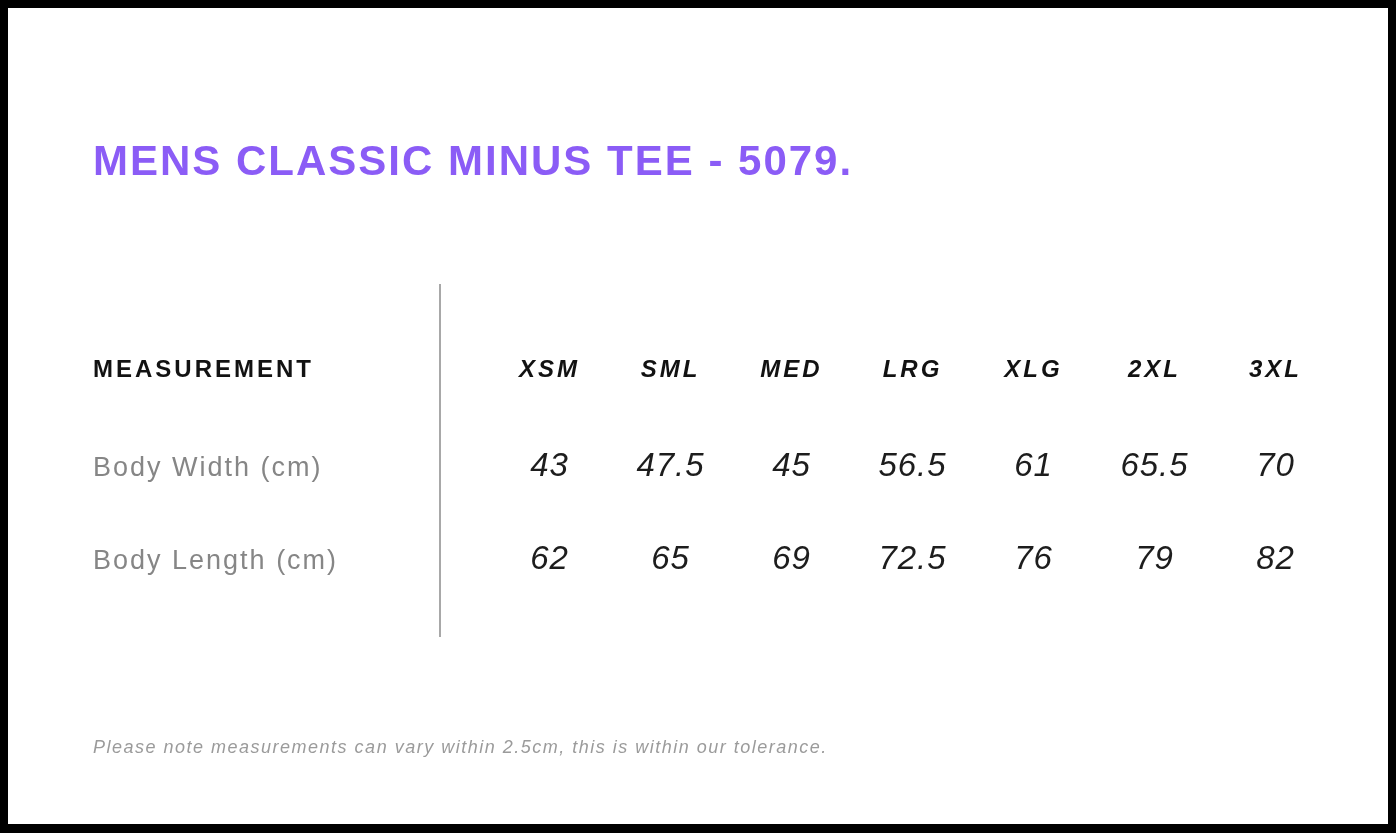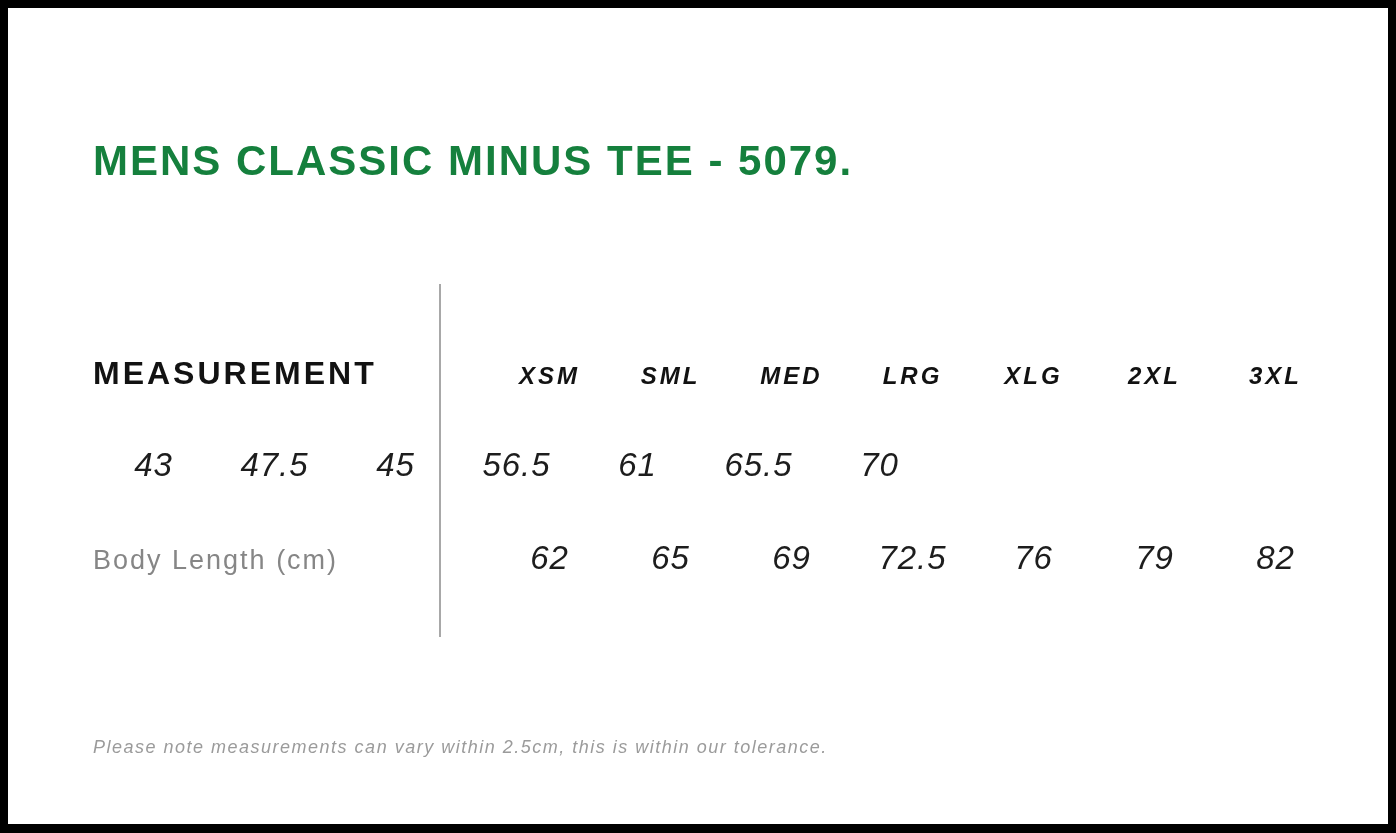--- a/index.html
+++ b/index.html
@@ -13,33 +13,33 @@
   
   .frame{position:absolute;background:#000000;}
   .frame-top{left:0;top:0;width:1396px;height:8px;}
   .frame-bottom{left:0;top:824px;width:1396px;height:9px;}
   .frame-left{left:0;top:0;width:8px;height:833px;}
   .frame-right{left:1388px;top:0;width:8px;height:833px;}
 
   .title{
     position:absolute;left:93px;top:112px;
     font-size:42px;font-weight:bold;line-height:1;
-    letter-spacing:2px;color:#15803d;white-space:nowrap;
+    letter-spacing:2px;color:#8b5cf6;white-space:nowrap;
   }
 
   .row{
     position:absolute;left:93px;
     display:flex;align-items:baseline;
     line-height:1;white-space:nowrap;
   }
   .lbl{flex:0 0 396px;text-align:left;}
   .cell{flex:0 0 121px;text-align:center;font-style:italic;}
 
   .head-row{top:357px;}
-  .head-lbl{font-size:32px;font-weight:bold;letter-spacing:3px;color:#121212;}
+  .head-lbl{font-size:24px;font-weight:bold;letter-spacing:3px;color:#121212;}
   .head-cell{font-size:24px;font-weight:bold;letter-spacing:3px;color:#121212;}
 
   .data-row-1{top:448px;}
   .data-row-2{top:541px;}
   .data-lbl{font-size:27px;font-weight:400;letter-spacing:2px;color:#868686;}
   .data-cell{font-size:33px;font-weight:400;letter-spacing:1px;color:#1d1d1d;}
 
   .divider{
     position:absolute;left:439px;top:284px;
     width:2px;height:353px;background:#a8a8a8;
@@ -72,20 +72,21 @@
       <div class="cell head-cell">XSM</div>
       <div class="cell head-cell">SML</div>
       <div class="cell head-cell">MED</div>
       <div class="cell head-cell">LRG</div>
       <div class="cell head-cell">XLG</div>
       <div class="cell head-cell">2XL</div>
       <div class="cell head-cell">3XL</div>
     </div>
 
     <div class="row data-row-1">
+      <div class="lbl data-lbl">Body Width (cm)</div>
       <div class="cell data-cell">43</div>
       <div class="cell data-cell">47.5</div>
       <div class="cell data-cell">45</div>
       <div class="cell data-cell">56.5</div>
       <div class="cell data-cell">61</div>
       <div class="cell data-cell">65.5</div>
       <div class="cell data-cell">70</div>
     </div>
 
     <div class="row data-row-2">

